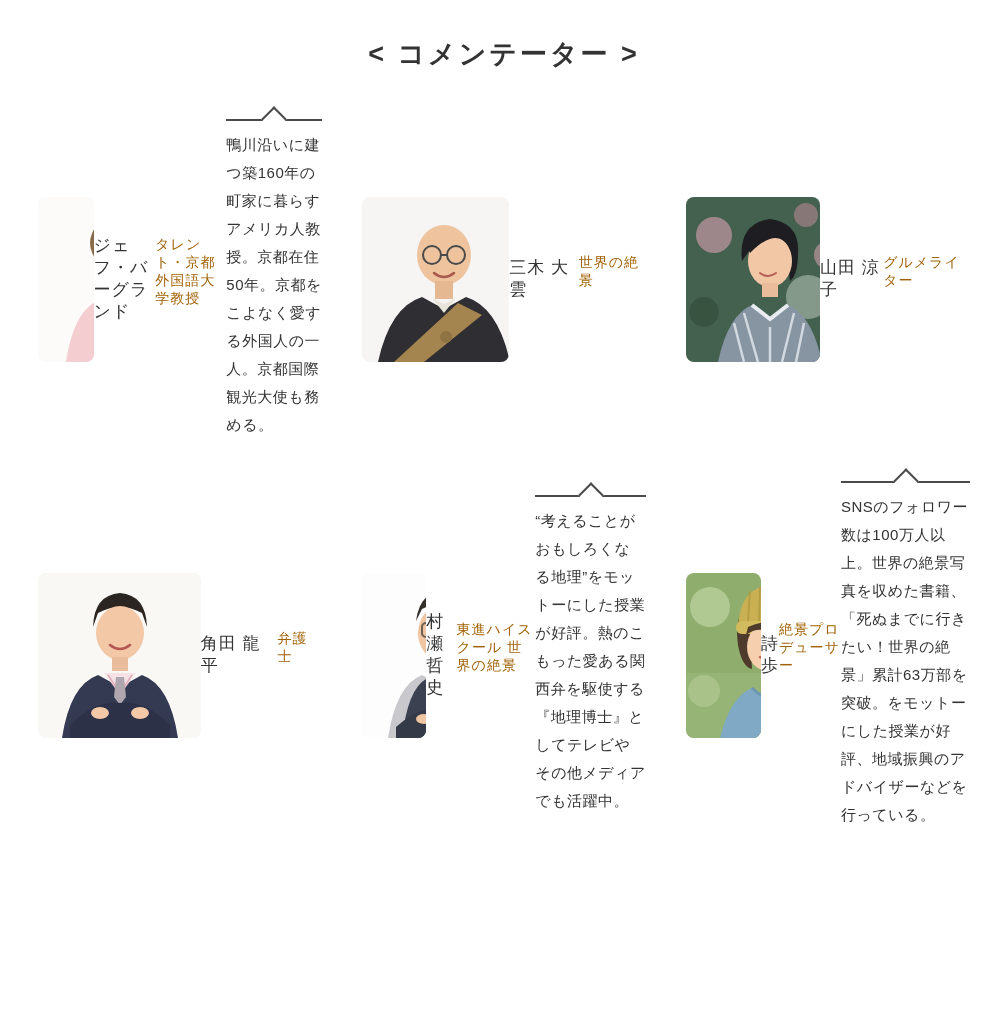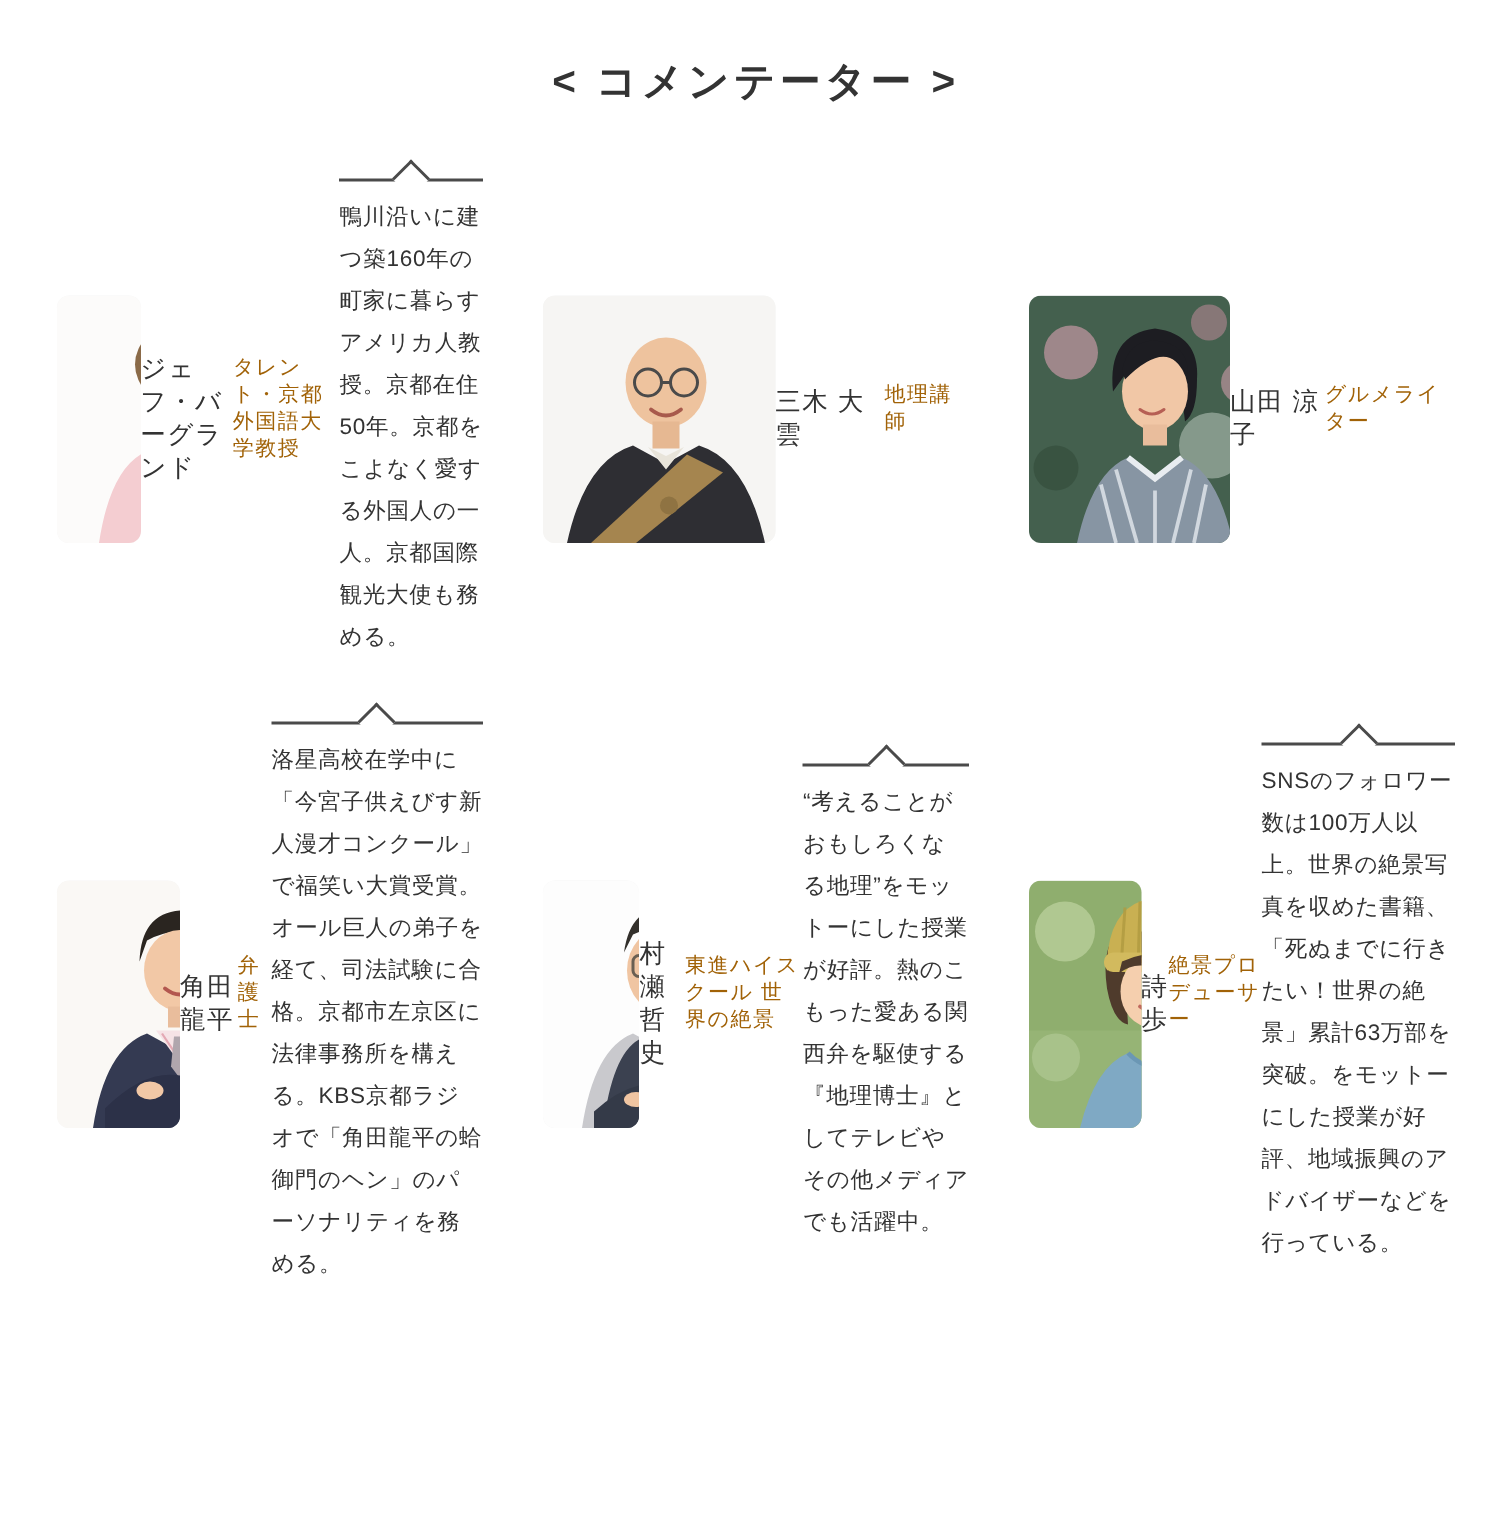--- a/index.html
+++ b/index.html
@@ -122,21 +122,21 @@
         </g>
         <path d="M72 76 Q82 84 92 76" stroke="#a85a4c" stroke-width="2.5" fill="none" stroke-linecap="round"></path>
         <rect x="73" y="84" width="18" height="18" fill="#e6b892"></rect>
         <path d="M16 165 Q28 110 60 100 L82 112 L104 100 Q136 110 148 165 Z" fill="#2e2e33"></path>
         <polygon points="70,101 82,116 94,101 82,107" fill="#e8e4da"></polygon>
         <polygon points="96,106 120,118 62,165 32,165" fill="#a5854f"></polygon>
         <circle cx="84" cy="140" r="6" fill="#8f7342"></circle>
       </svg>
     </div>
     <h3 class="name">三木 大雲</h3>
-    <p class="role">地理講師</p>
+    <p class="role">世界の絶景</p>
   </article>
 
   <article class="card">
     <div class="photo">
       <svg viewBox="0 0 165 165">
         <rect width="165" height="165" fill="#44604e"></rect>
         <circle cx="28" cy="38" r="18" fill="#e9a8bb" opacity="0.55"></circle>
         <circle cx="142" cy="58" r="14" fill="#e9a8bb" opacity="0.5"></circle>
         <circle cx="120" cy="18" r="12" fill="#d995ab" opacity="0.45"></circle>
         <circle cx="122" cy="100" r="22" fill="#e8efe9" opacity="0.4"></circle>
@@ -177,23 +177,20 @@
           <line x1="94" y1="102" x2="86" y2="114"></line>
         </g>
         <polygon points="78,104 86,104 88,124 82,132 76,124" fill="#b0a6ad"></polygon>
         <path d="M32 152 Q58 126 82 130 Q106 126 132 152 L132 165 L32 165 Z" fill="#2c3148"></path>
         <ellipse cx="62" cy="140" rx="9" ry="6" fill="#f2c8a6"></ellipse>
         <ellipse cx="102" cy="140" rx="9" ry="6" fill="#f2c8a6"></ellipse>
       </svg>
     </div>
     <h3 class="name">角田 龍平</h3>
     <p class="role">弁護士</p>
-    <div class="desc">
-      <p>洛星高校在学中に「今宮子供えびす新人漫才コンクール」で福笑い大賞受賞。オール巨人の弟子を経て、司法試験に合格。京都市左京区に法律事務所を構える。KBS京都ラジオで「角田龍平の蛤御門のヘン」のパーソナリティを務める。</p>
-    </div>
   </article>
 
   <article class="card">
     <div class="photo">
       <svg viewBox="0 0 165 165">
         <rect width="165" height="165" fill="#fdfdfd"></rect>
         <path d="M54 48 Q58 18 82 18 Q108 18 110 48 L104 36 Q82 26 60 36 Z" fill="#33302c"></path>
         <ellipse cx="82" cy="60" rx="26" ry="29" fill="#f0c5a2"></ellipse>
         <g stroke="#6a5f52" stroke-width="2" fill="none">
           <rect x="60" y="50" width="19" height="14" rx="4"></rect>

